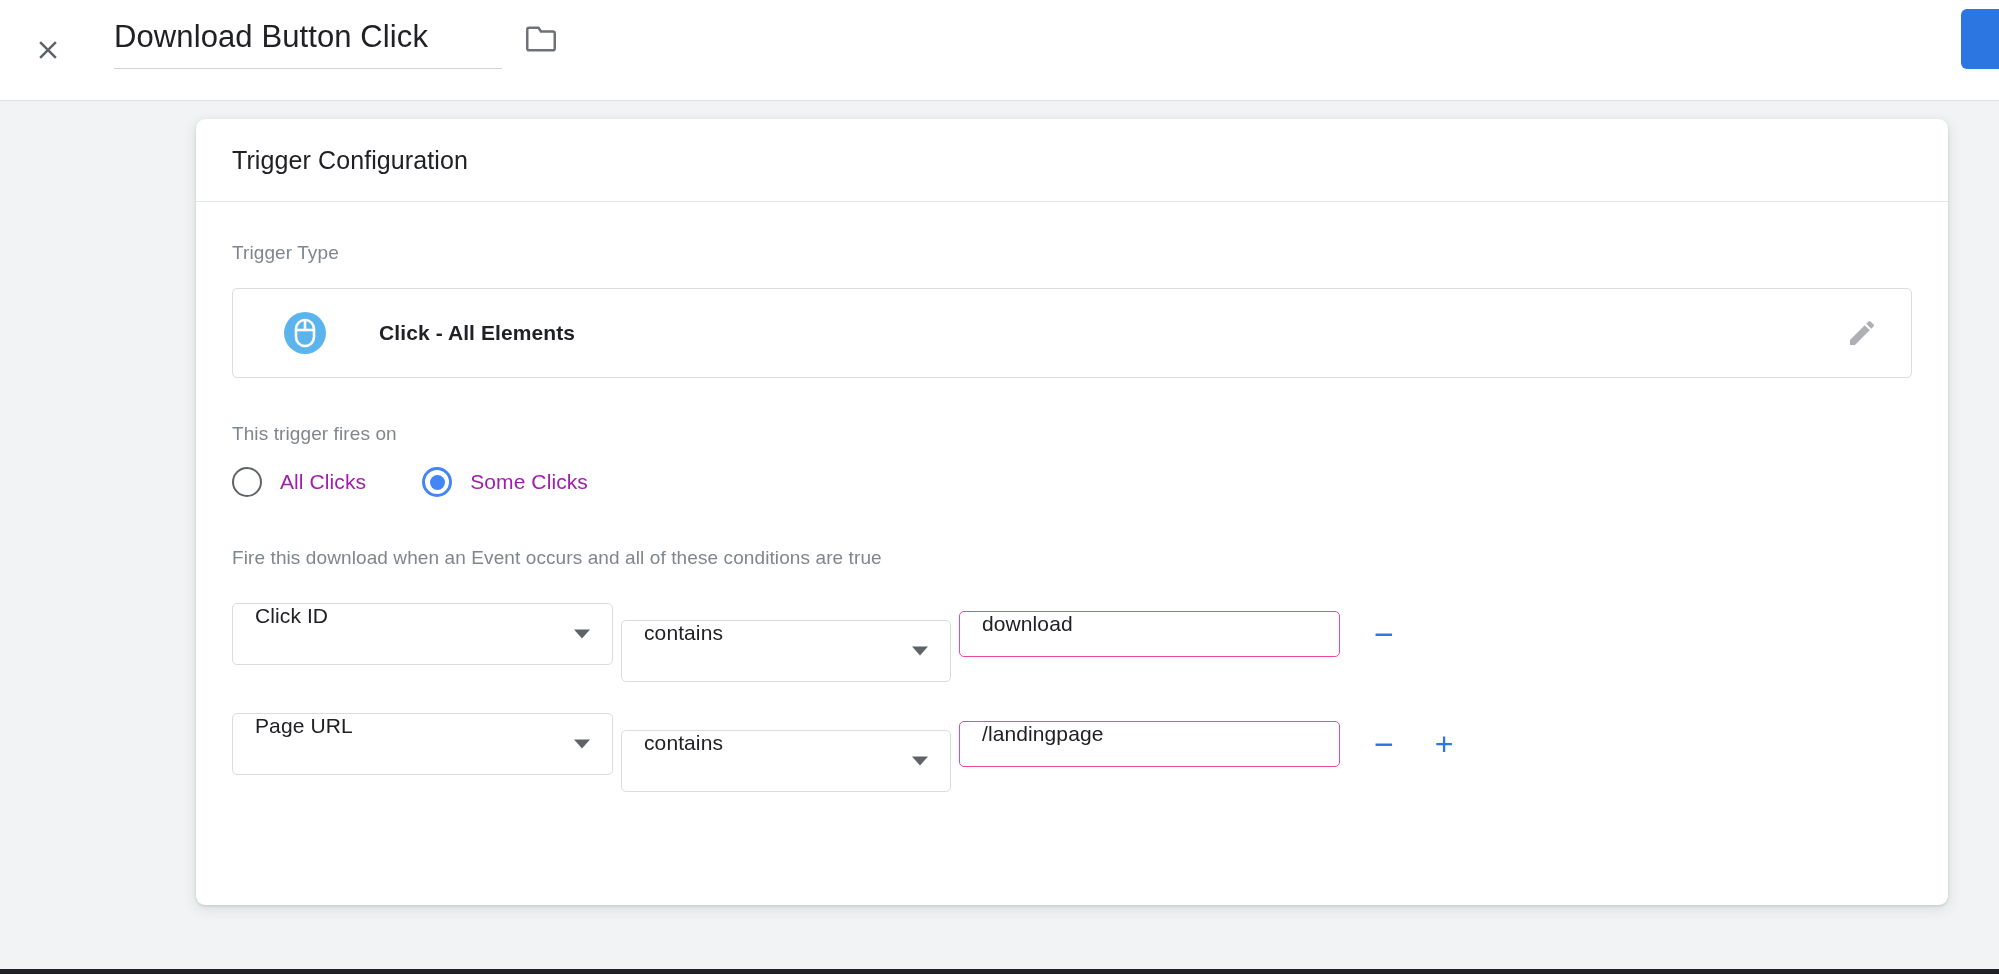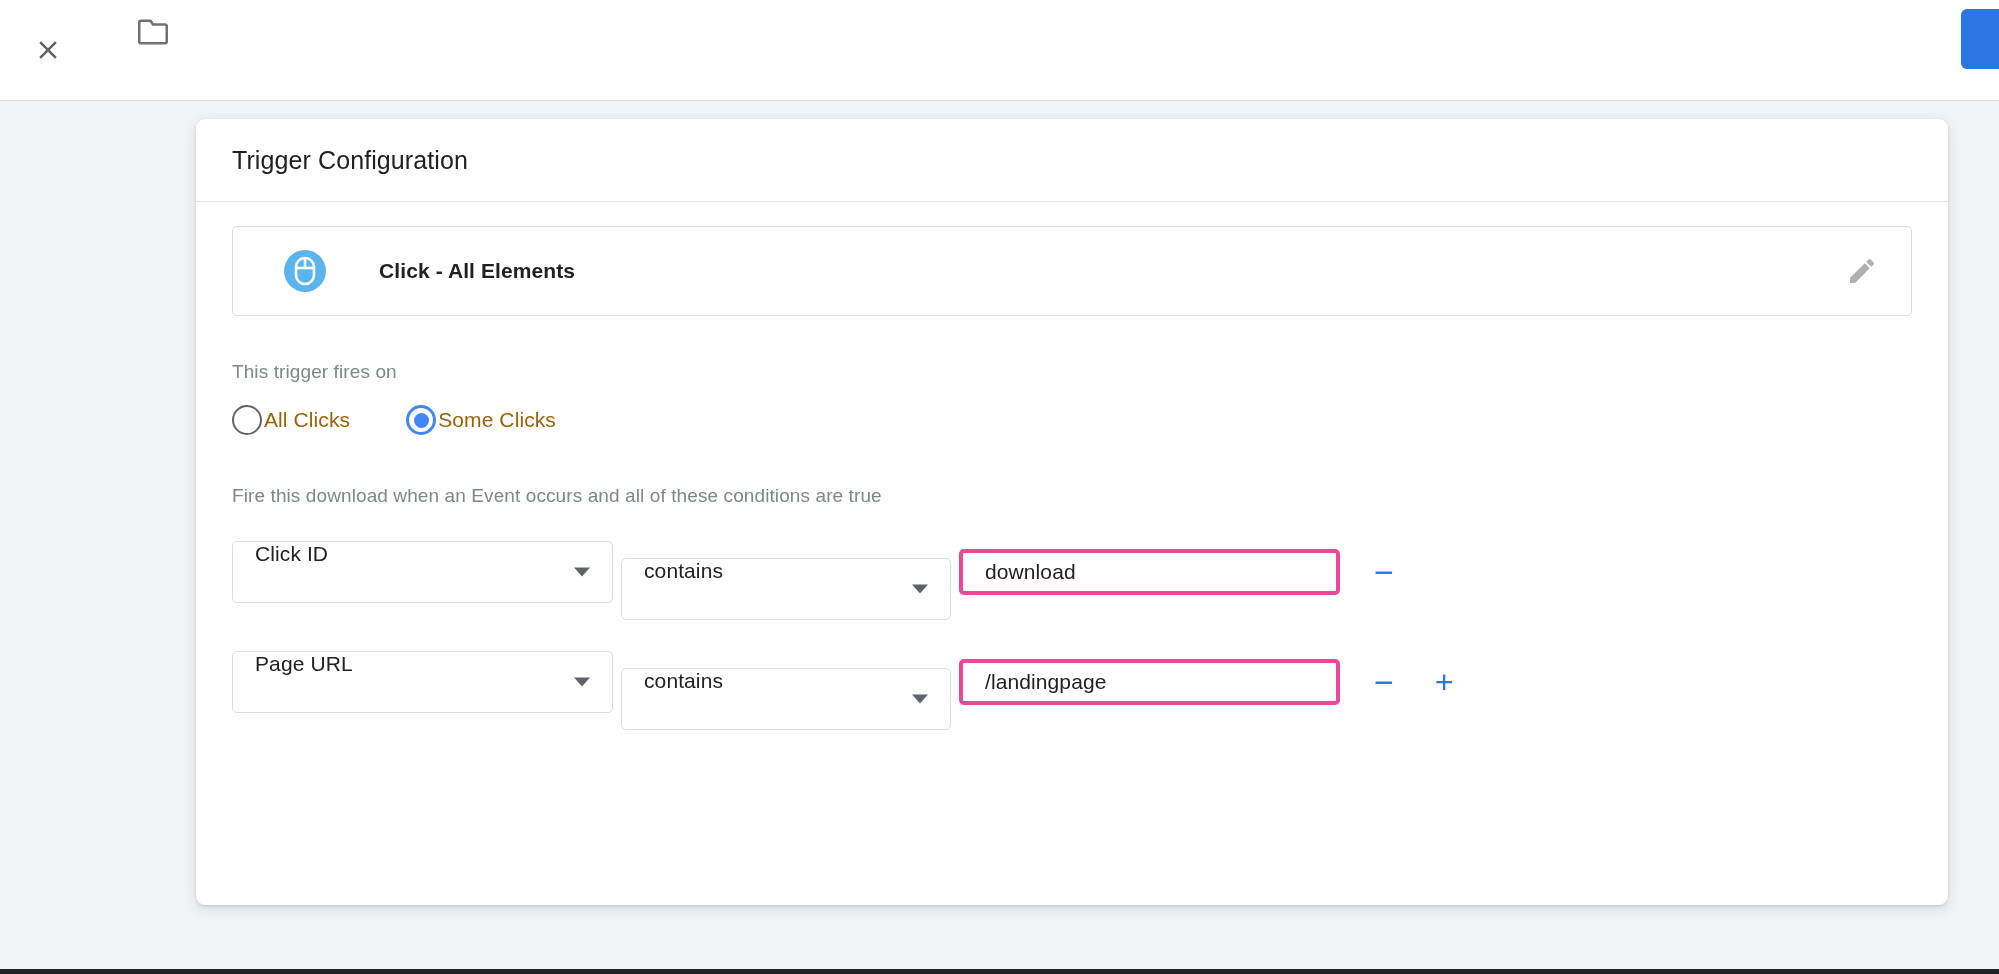--- a/index.html
+++ b/index.html
@@ -204,23 +204,23 @@
     border-width: 3px;
   }
   .radio-dot {
     width: 15px;
     height: 15px;
     border-radius: 50%;
     background: #4285f4;
   }
 
   .radio-label {
-    margin-left: 2px;
+    margin-left: 18px;
     font-size: 21px;
-    color: #a16207;
+    color: #a21caf;
     letter-spacing: 0.1px;
     white-space: nowrap;
   }
 
   
   .lbl-conditions { margin-top: 50px; }
 
   .cond-list { margin-top: 16px; }
 
   .cond-row {
@@ -259,24 +259,24 @@
     width: 0; height: 0;
     border-left: 8px solid transparent;
     border-right: 8px solid transparent;
     border-top: 9px solid #5f6368;
   }
 
   .value-box {
     width: 381px;
     height: 46px;
     margin-left: 8px;
-    border: 4px solid #ec4899;
+    border: 1px solid #ec4899;
     border-radius: 5px;
     display: flex;
-    align-items: center;
+    align-items: flex-start;
     background: #fff;
   }
 
   .value-text {
     margin-left: 22px;
     font-size: 21px;
     color: #202124;
     letter-spacing: 0.1px;
     outline: none;
     white-space: nowrap;
@@ -324,39 +324,41 @@
 
   <div class="topbar">
 
     <div class="close-btn">
       <svg width="30" height="30" viewBox="0 0 24 24" aria-hidden="true">
         <path d="M19 6.41 17.59 5 12 10.59 6.41 5 5 6.41 10.59 12 5 17.59 6.41 19 12 13.41 17.59 19 19 17.59 13.41 12z" fill="#5f6368"></path>
       </svg>
     </div>
 
     <div class="title-wrap">
+      <div class="title-input" contenteditable="false" style="">Download Button Click</div>
 
       <div class="folder-btn">
         <svg width="30" height="26" viewBox="0 0 24 20" aria-hidden="true">
           <path d="M10 1H2.5A1.5 1.5 0 0 0 1 2.5v15A1.5 1.5 0 0 0 2.5 19h19a1.5 1.5 0 0 0 1.5-1.5V5.5A1.5 1.5 0 0 0 21.5 4H12z" fill="none" stroke="#6e7276" stroke-width="2" stroke-linejoin="round"></path>
         </svg>
       </div>
     </div>
 
     <button class="save-btn"></button>
   </div>
 
   <div class="card">
 
     <div class="card-header">
       <div class="card-title">Trigger Configuration</div>
     </div>
 
     <div class="card-body">
 
+      <div class="field-label lbl-trigger-type">Trigger Type</div>
 
       <div class="trigger-type-box">
         <div class="mouse-icon-wrap">
           <svg width="44" height="44" viewBox="0 0 44 44" aria-hidden="true">
             <circle cx="22" cy="22" r="21" fill="#5bb5ec"></circle>
             <path d="M22 9c-5 0-9 4-9 9v8c0 5 4 9 9 9s9-4 9-9v-8c0-5-4-9-9-9z" fill="none" stroke="#ffffff" stroke-width="2.6"></path>
             <path d="M13 19h18" stroke="#ffffff" stroke-width="2.6"></path>
             <path d="M22 9v10" stroke="#ffffff" stroke-width="2.6"></path>
           </svg>
         </div>

